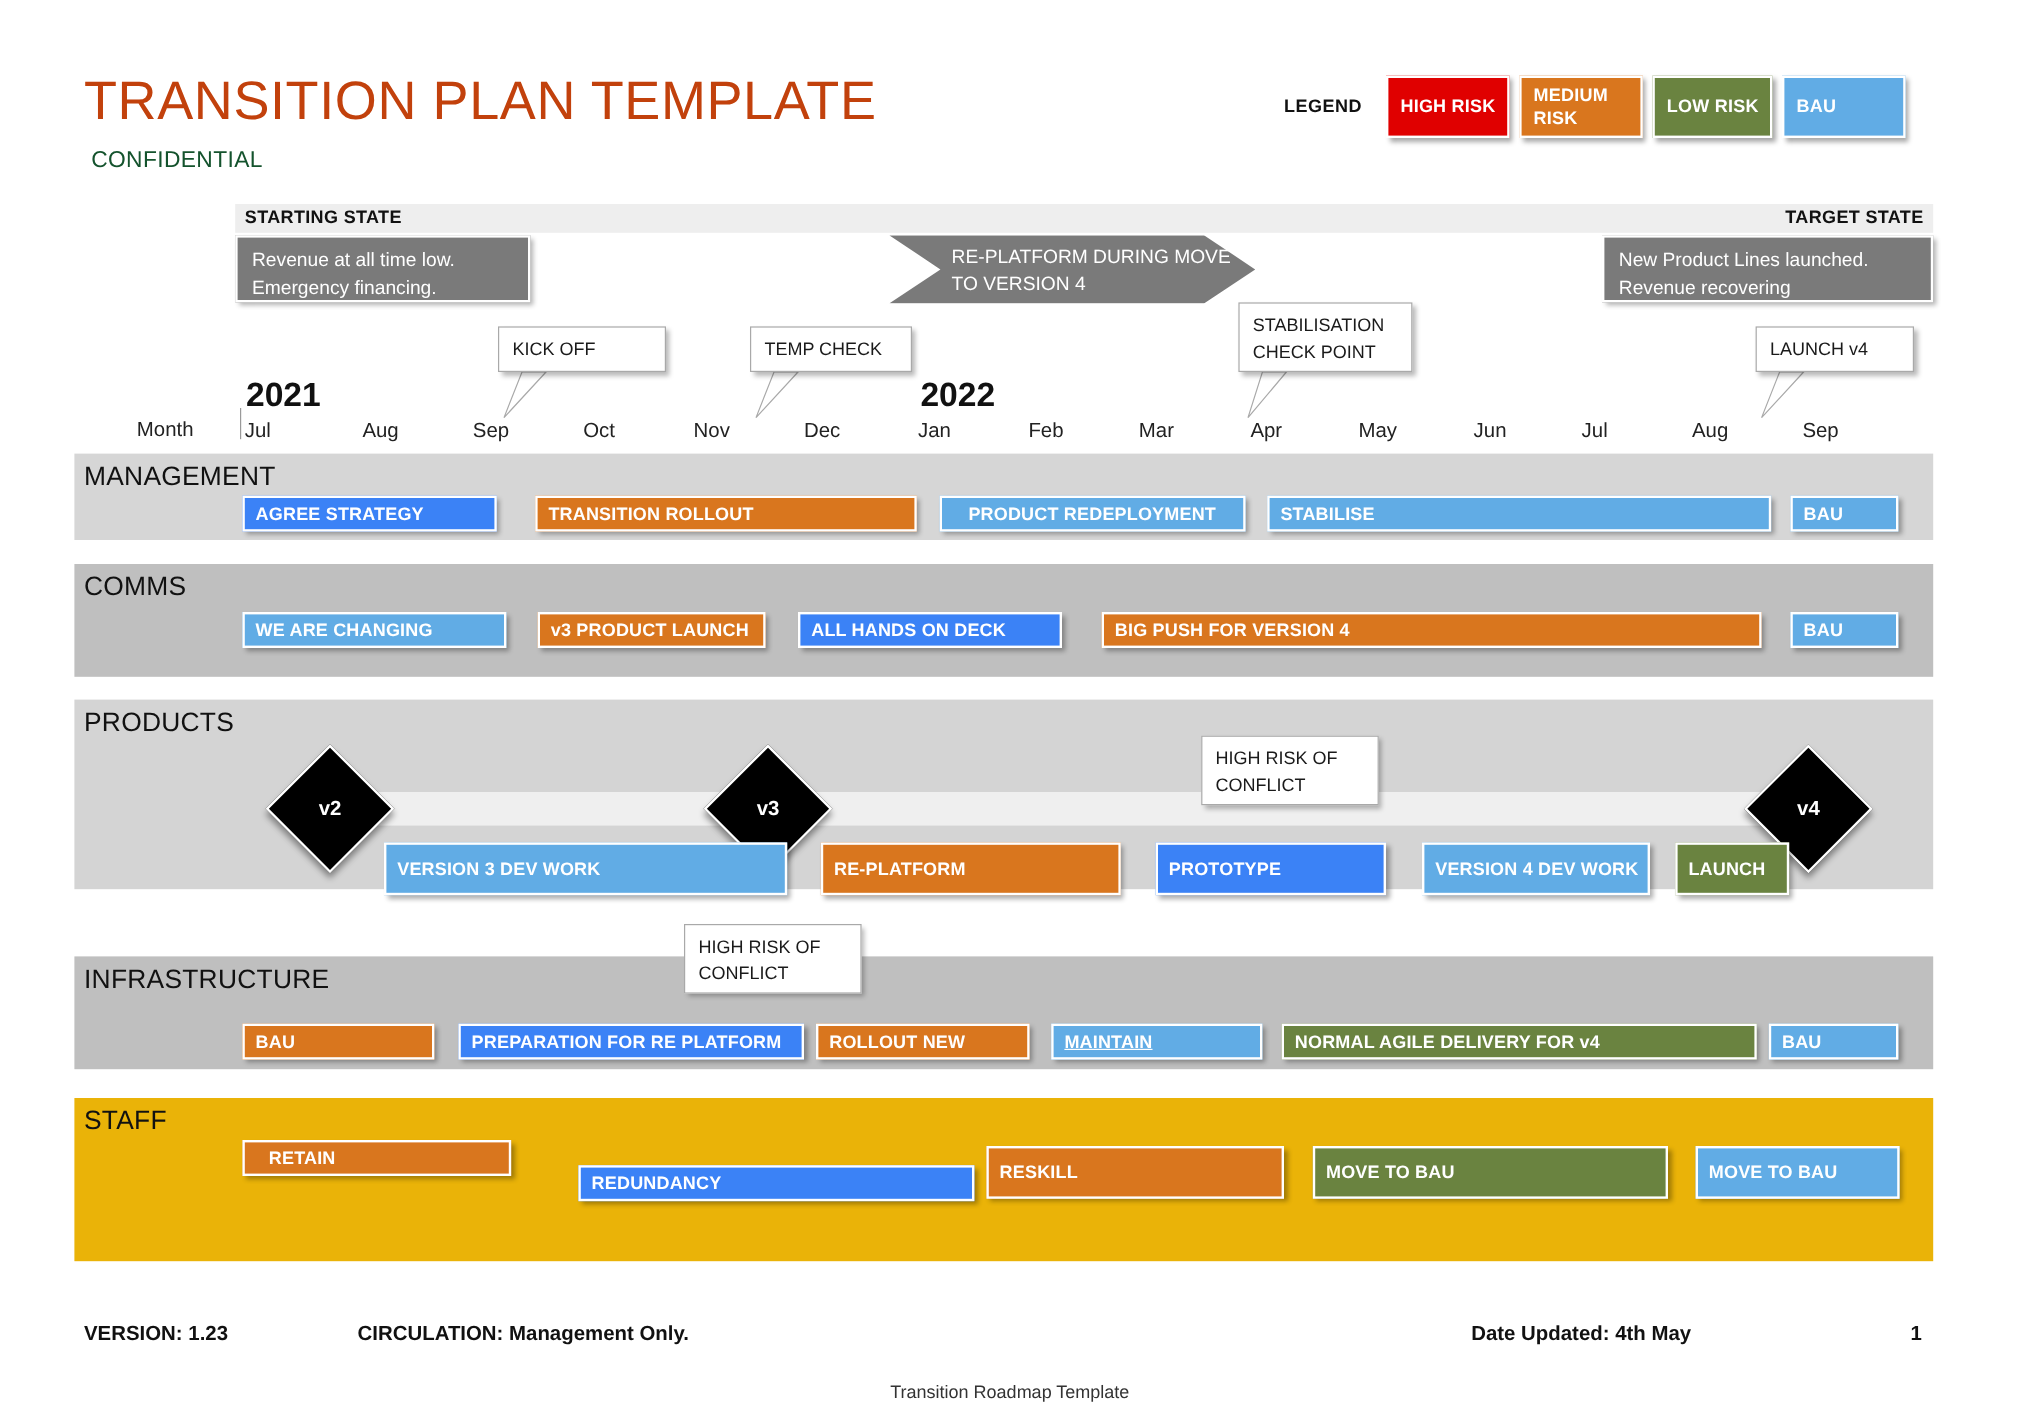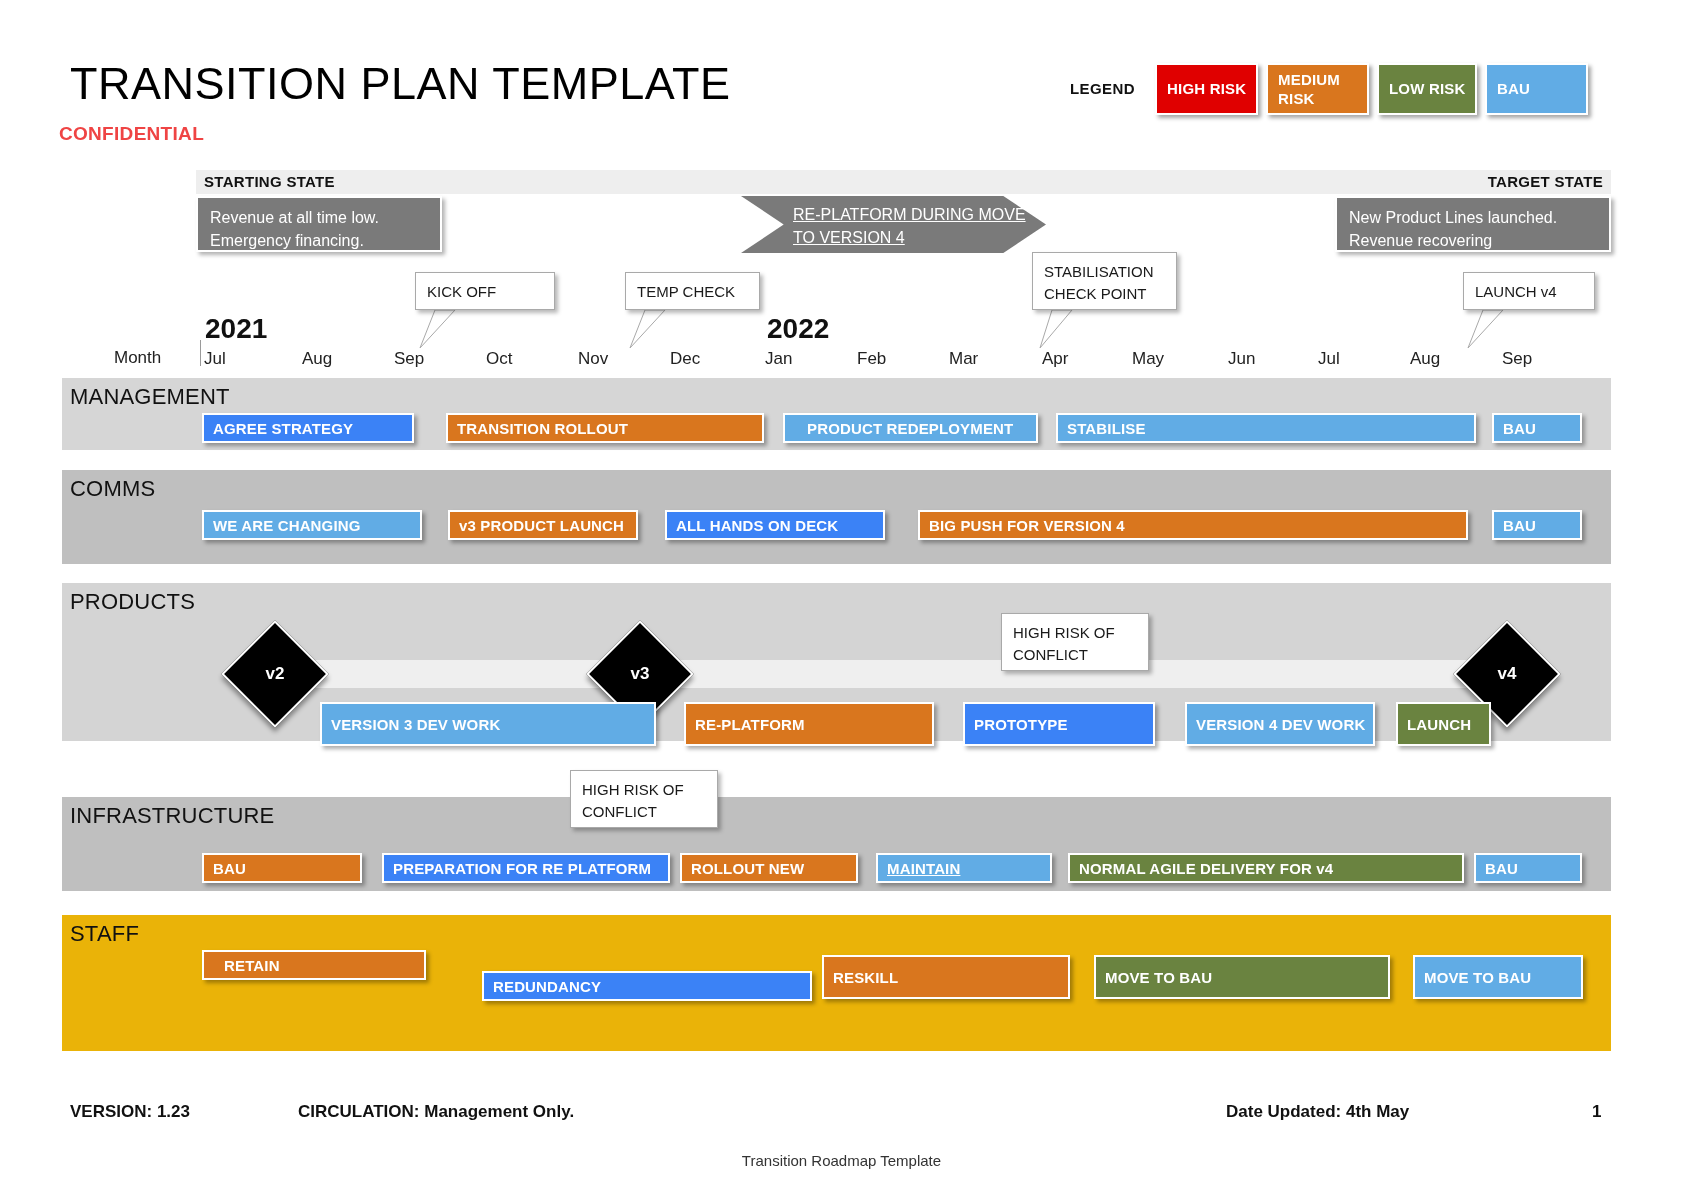--- a/index.html
+++ b/index.html
@@ -9,26 +9,26 @@
     font-family:"Liberation Sans", sans-serif;
     color:#111;
     position:relative;
     overflow:hidden;
   }
   .page { position:absolute; left:0; top:0; width:1683px; height:1190px; }
 
   
   .title {
     position:absolute; left:70px; top:58px;
-    font-size:45px; font-weight:400; letter-spacing:0.5px; color:#000000;
+    font-size:45px; font-weight:400; letter-spacing:0.5px; color:#c2410c;
     white-space:nowrap;
   }
   .confidential {
-    position:absolute; left:59px; top:123px;
-    font-size:19px; font-weight:700; color:#ef4444; letter-spacing:0.3px;
+    position:absolute; left:76px; top:123px;
+    font-size:19px; font-weight:400; color:#14532d; letter-spacing:0.3px;
   }
 
   
   .legend-label {
     position:absolute; left:1070px; top:80px;
     font-size:15px; font-weight:700; letter-spacing:0.4px; color:#111;
   }
   .legend-chip {
     position:absolute; top:63px; height:52px;
     color:#fff; font-size:15px; font-weight:700; letter-spacing:0.2px;
@@ -62,21 +62,20 @@
   }
   .start-box { left:196px; top:196px; width:246px; height:56px; }
   .target-box { left:1335px; top:196px; width:276px; height:56px; }
 
   .chevron {
     position:absolute; left:741px; top:196px; width:305px; height:57px;
     background:#7a7a7a; color:#fff; font-size:16px; line-height:1.42;
     box-sizing:border-box; padding:8px 18px 8px 52px;
     clip-path: polygon(0 0, 86% 0, 100% 50%, 86% 100%, 0 100%, 14% 50%);
     filter: drop-shadow(3px 3px 3px rgba(0,0,0,0.3));
-    text-decoration: underline;
   }
 
   
   .callout {
     position:absolute; background:#ffffff; border:1px solid #a9a9a9;
     box-shadow:3px 3px 4px rgba(0,0,0,0.28);
     box-sizing:border-box; font-size:15px; color:#1a1a1a; line-height:1.44;
     padding:8px 11px;
   }
   

